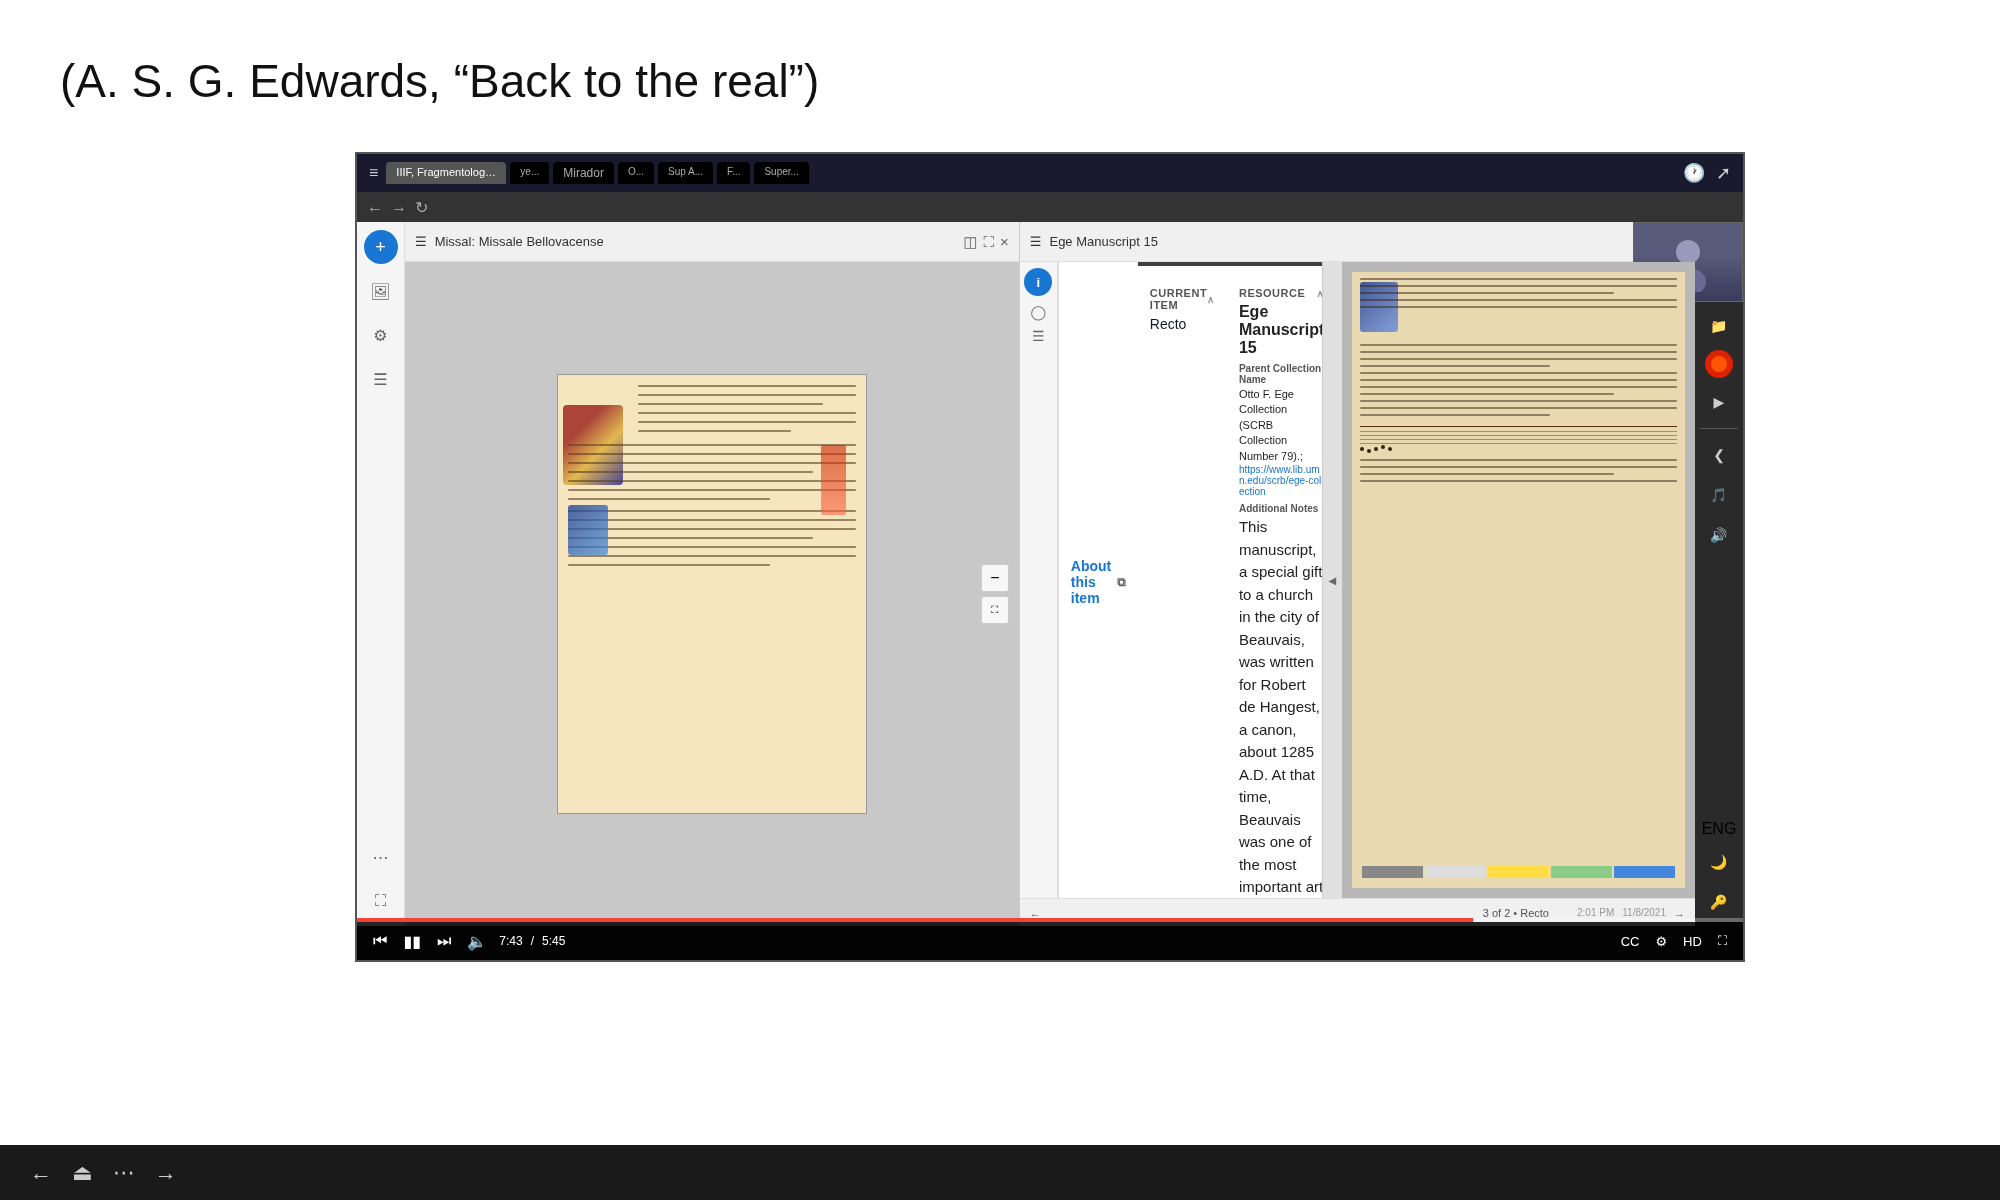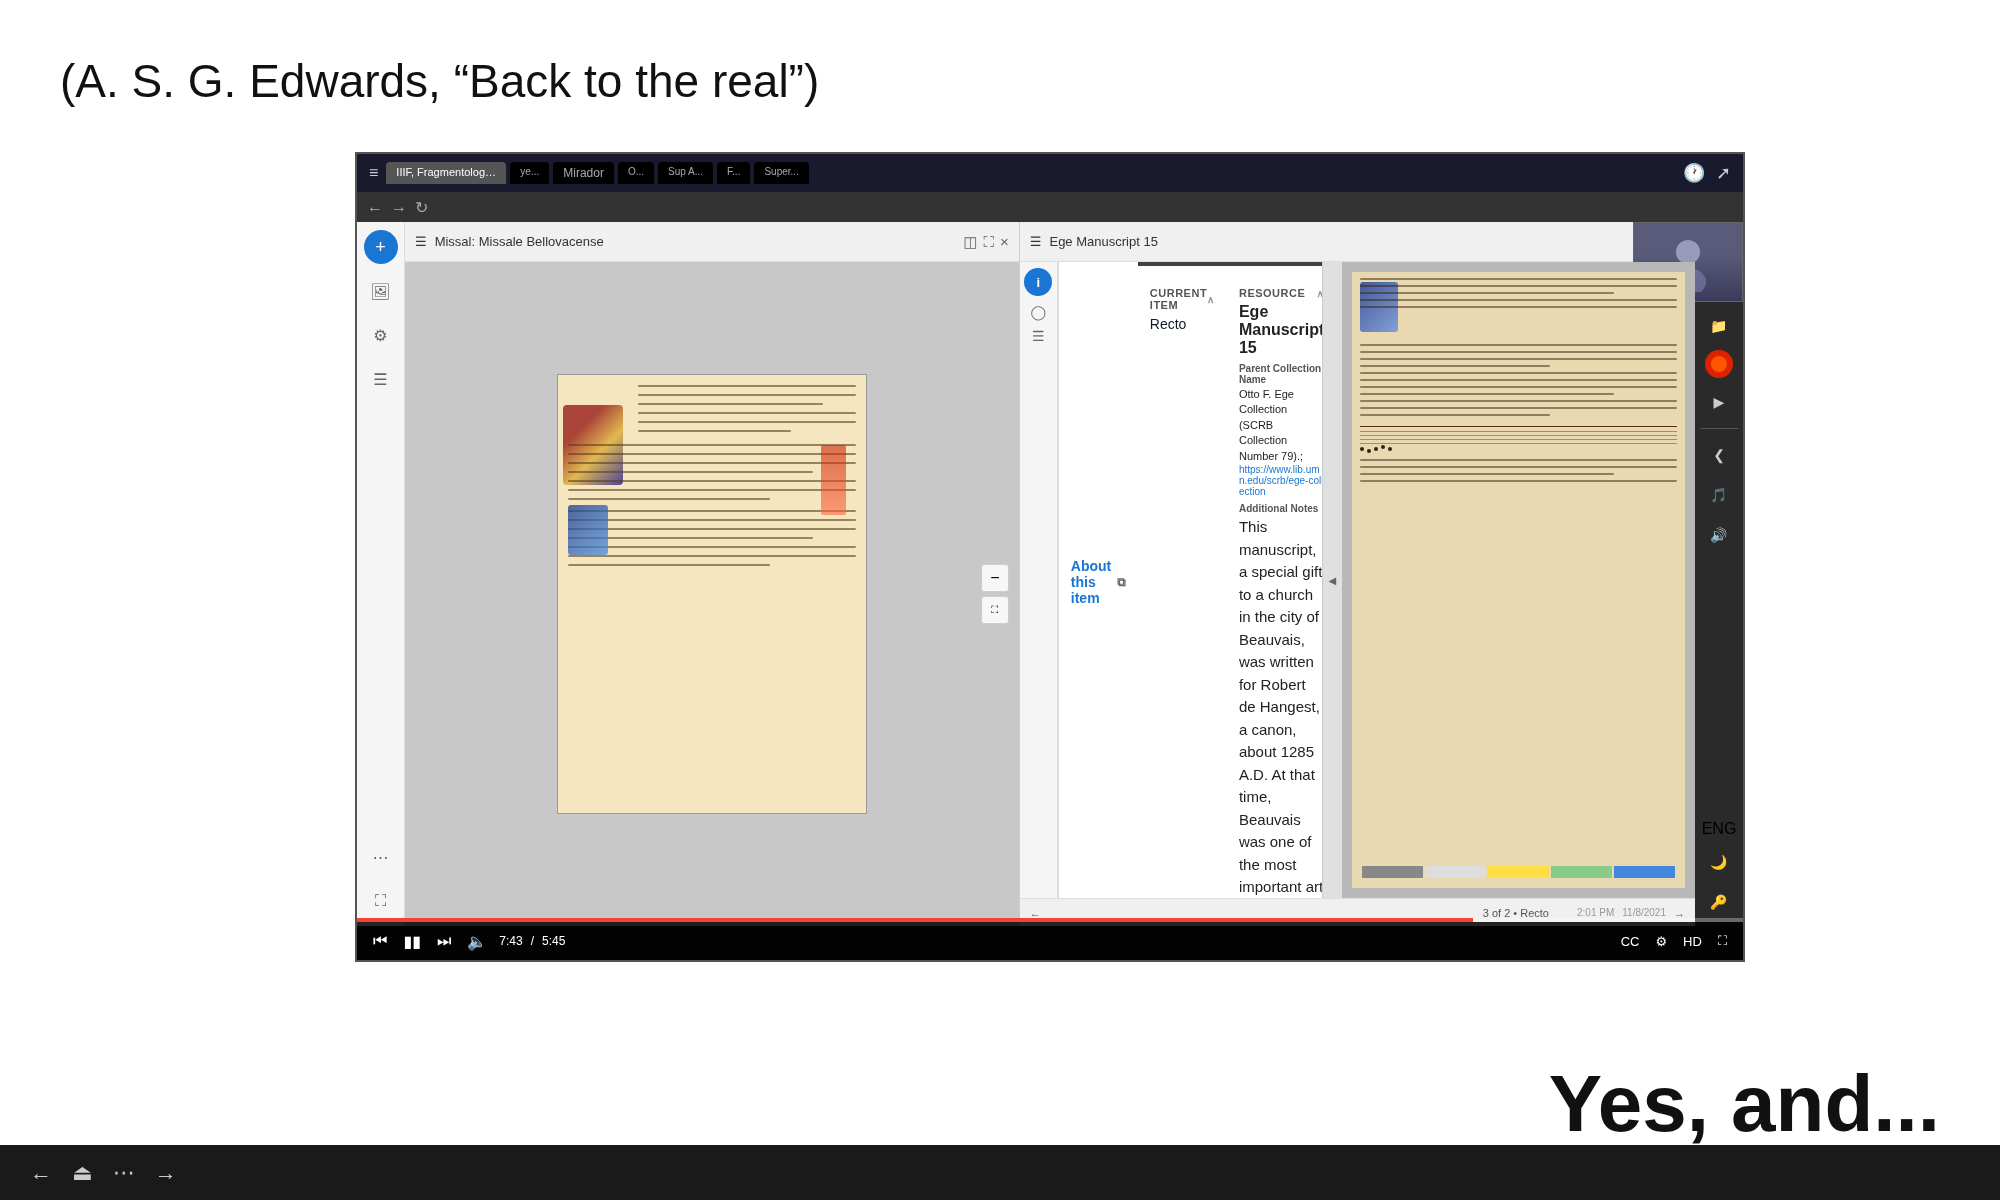--- a/index.html
+++ b/index.html
@@ -678,21 +678,20 @@
       <span class="time-display">5:45</span>
       <div class="spacer"></div>
       <button class="control-btn small">CC</button>
       <button class="control-btn small">⚙</button>
       <button class="control-btn small">HD</button>
       <button class="control-btn small">⛶</button>
     </div>
 
   </div>
 
-  <div class="bottom-text">Yes, and...</div>
 
   <div class="bottom-nav">
     <span class="bottom-nav-btn">←</span>
     <span class="bottom-nav-btn">⏏</span>
     <span class="bottom-nav-btn">⋯</span>
     <span class="bottom-nav-btn">→</span>
   </div>
 
 </div>
 

